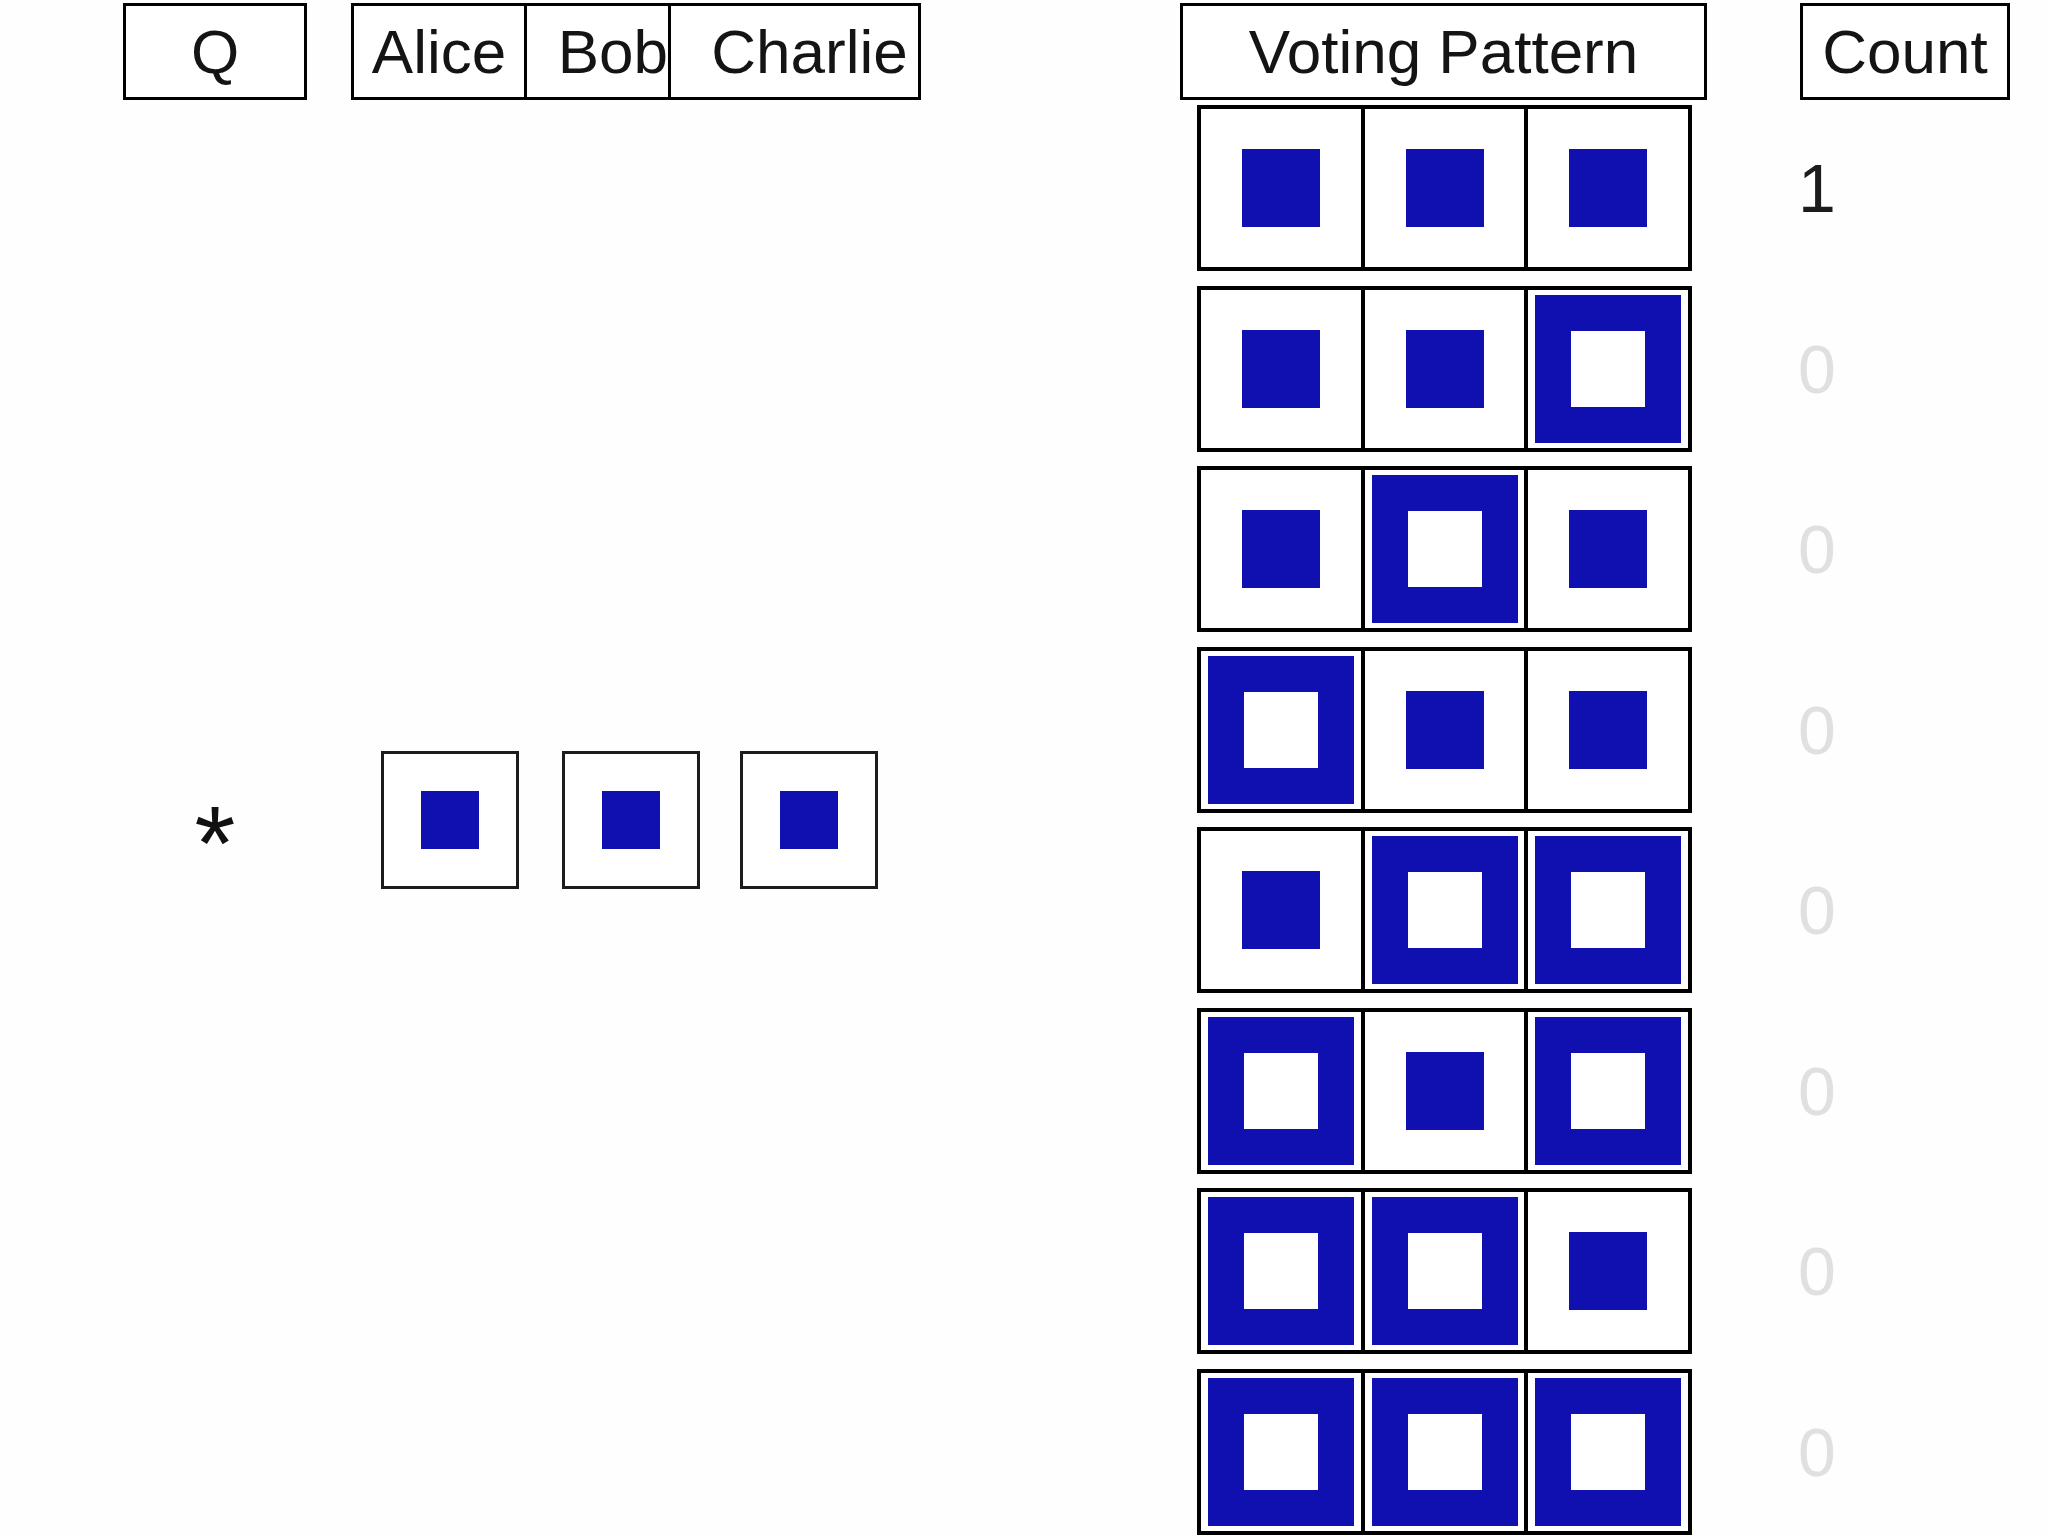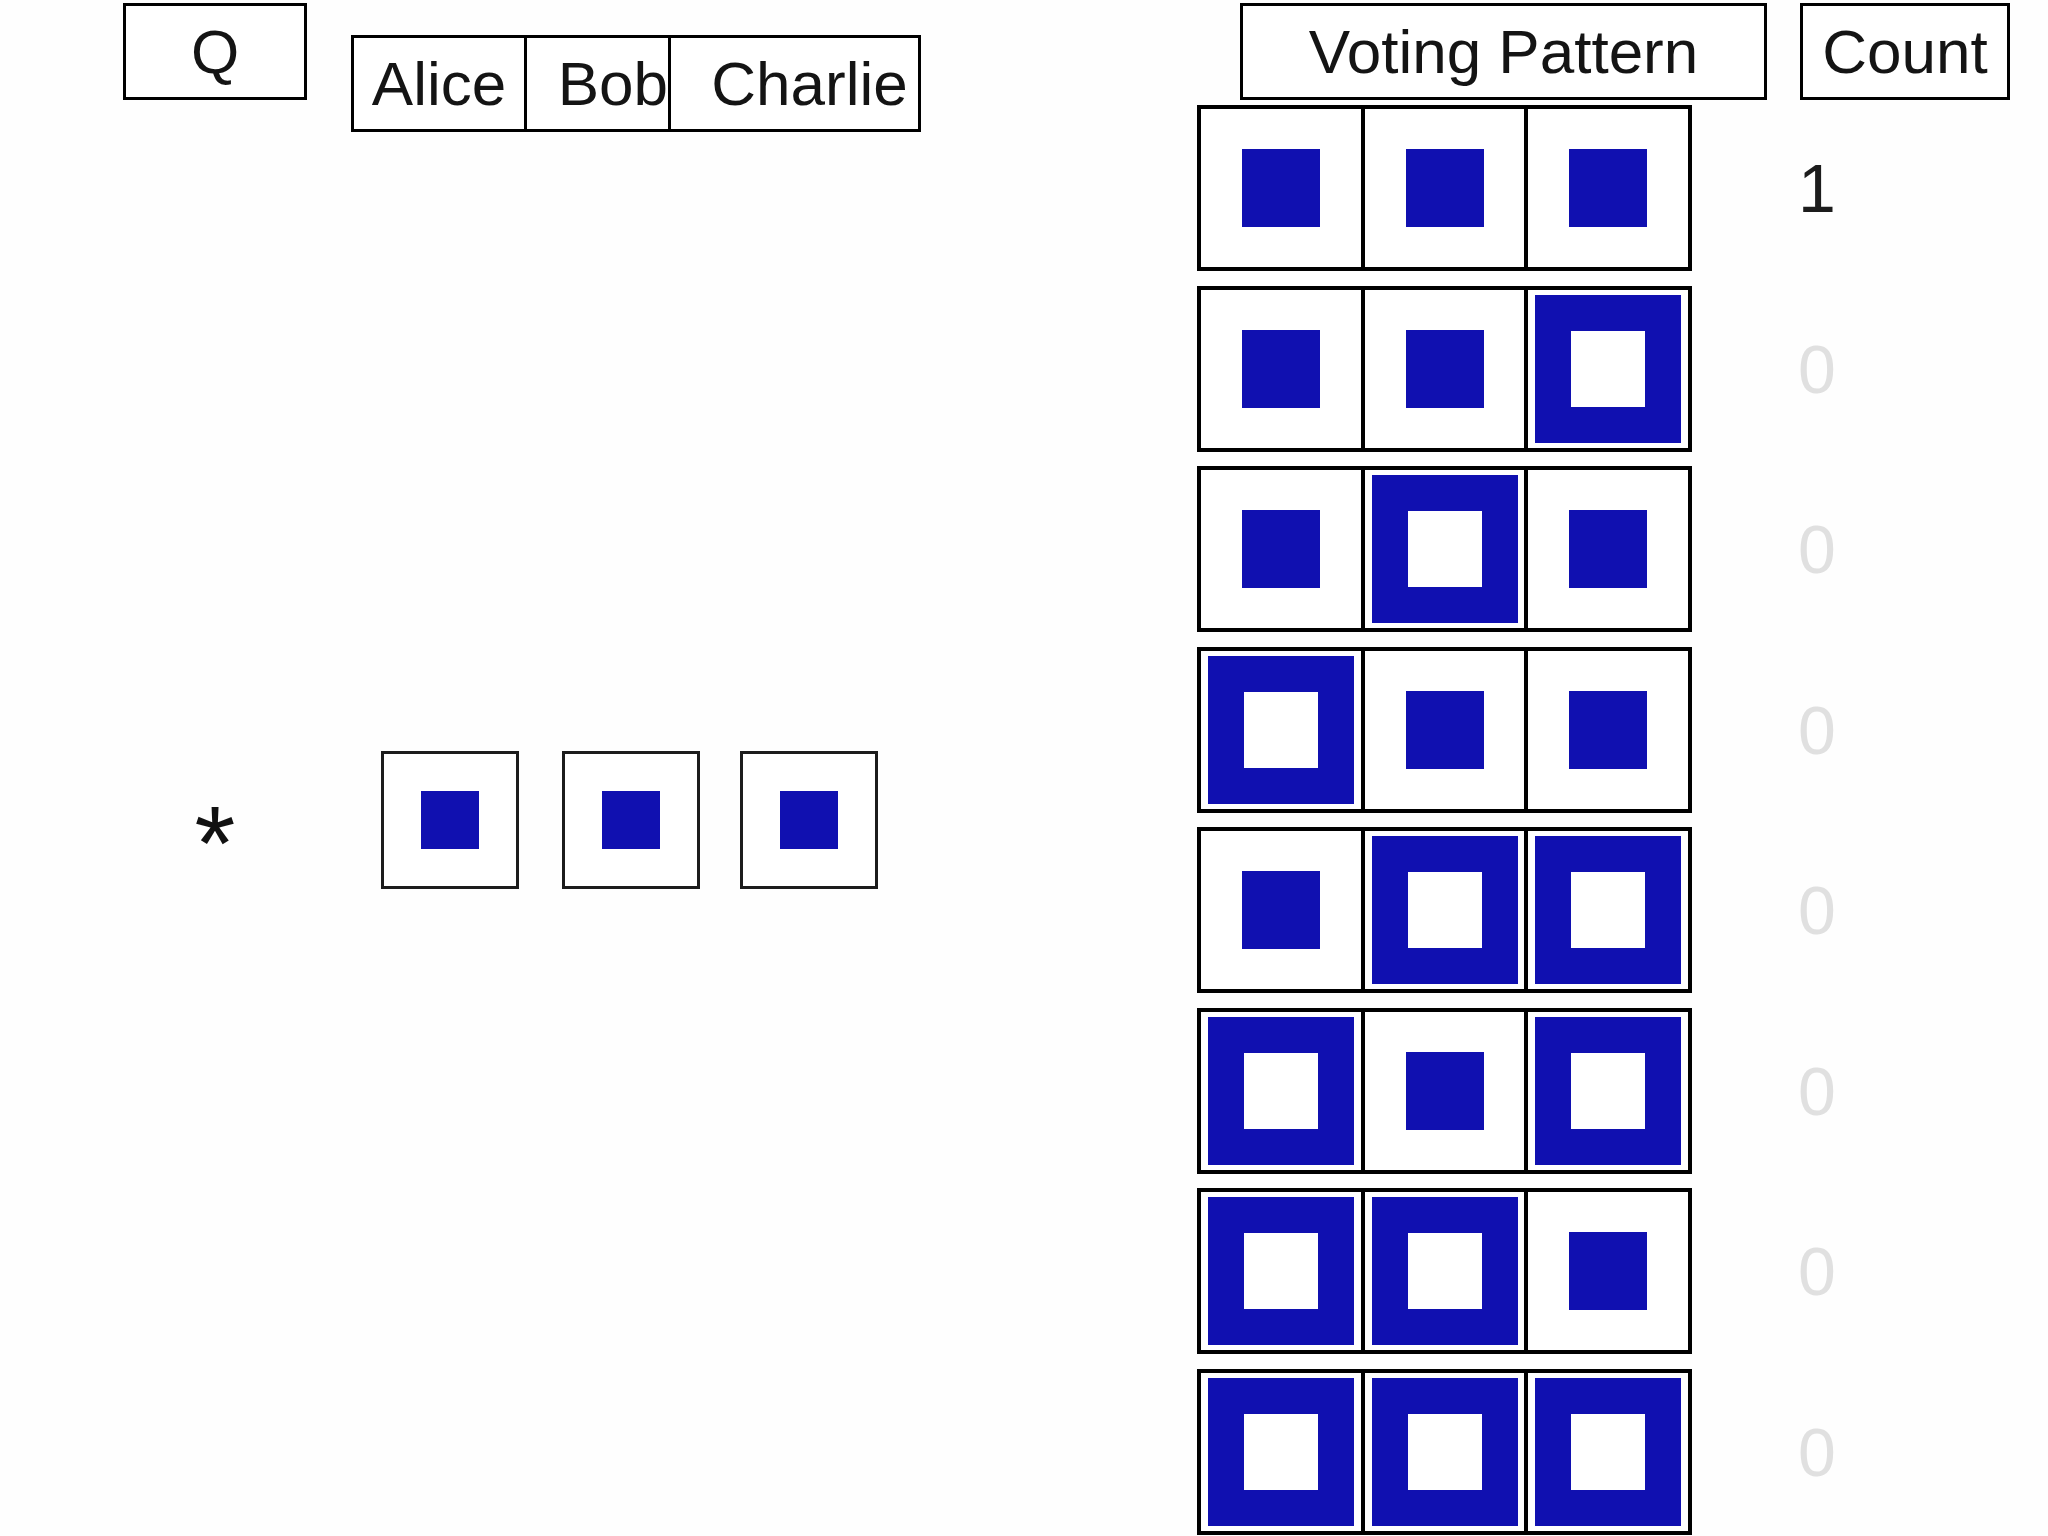--- a/index.html
+++ b/index.html
@@ -17,22 +17,22 @@
   .hdr {
     position: absolute;
     top: 3px; height: 97px;
     background: #ffffff;
     border: 3px solid var(--border, #000);
     display: flex; align-items: center; justify-content: center;
     font-size: 62px;
     color: #141414;
   }
   #q-hdr      { left: 123px;  width: 184px; }
-  #abc-hdr    { left: 351px;  width: 570px; padding: 0; justify-content: flex-start; margin-top: 32px; }
-  #vp-hdr     { left: 1240px; width: 527px; justify-content: center; }
+  #abc-hdr    { left: 351px;  width: 570px; padding: 0; justify-content: flex-start; }
+  #vp-hdr     { left: 1180px; width: 527px; justify-content: center; }
   #count-hdr  { left: 1800px; width: 210px; }
 
   .abc-cell {
     height: 100%;
     display: flex; align-items: center; justify-content: center;
     border-right: 3px solid var(--border, #000);
   }
   .abc-cell.last { border-right: none; padding-left: 30px; }
   .abc-alice   { width: 173px; }
   .abc-bob     { width: 144px; justify-content: flex-end; }

